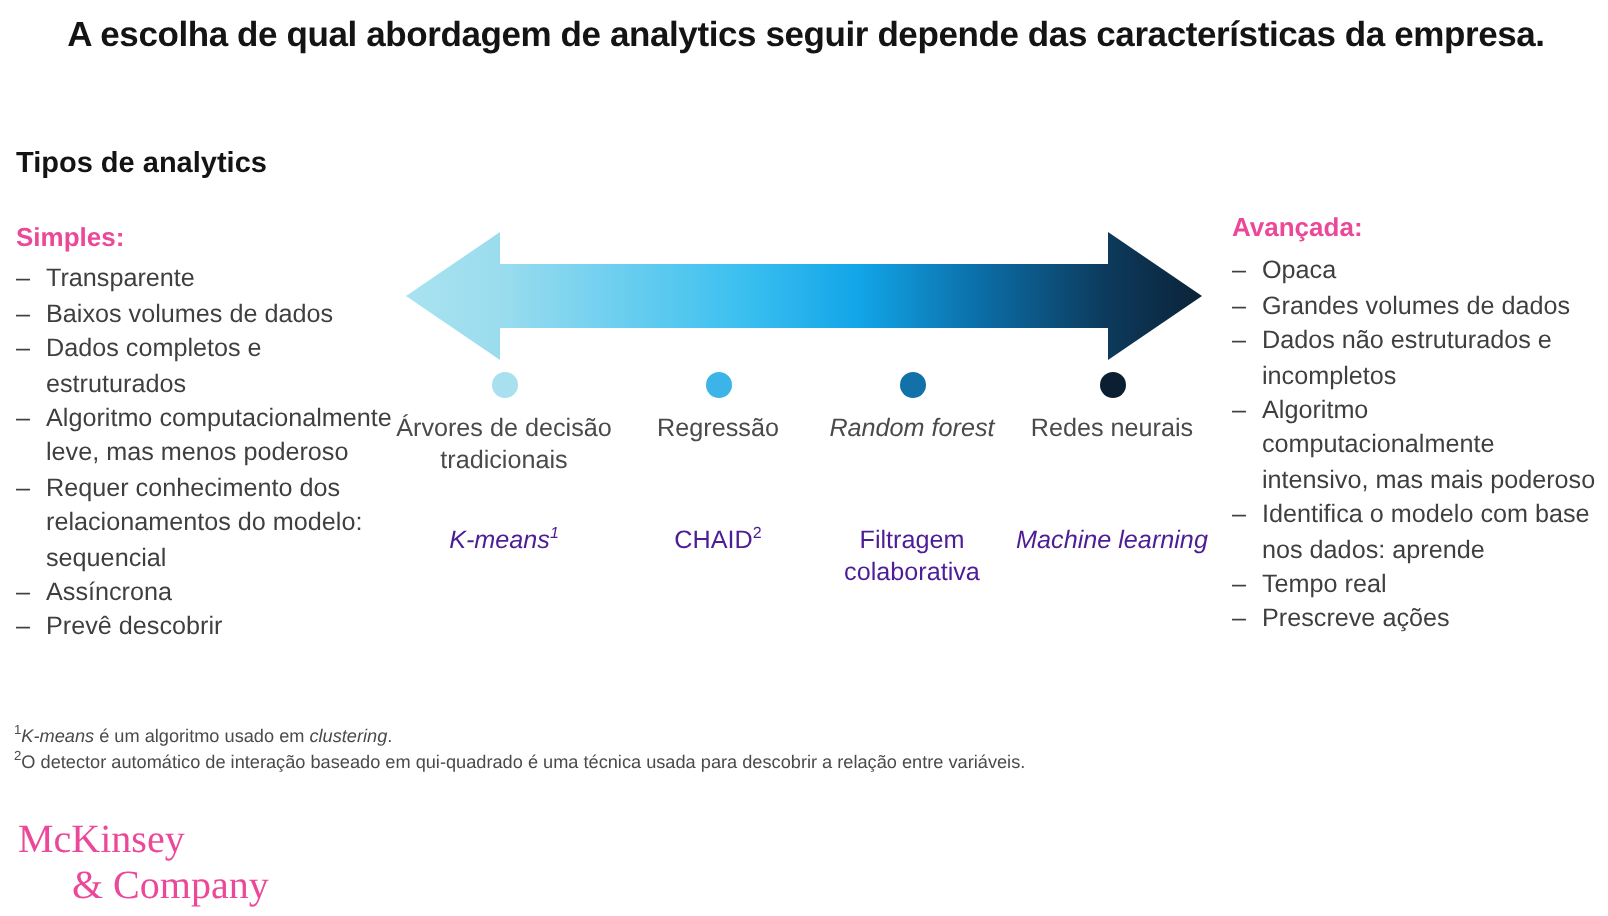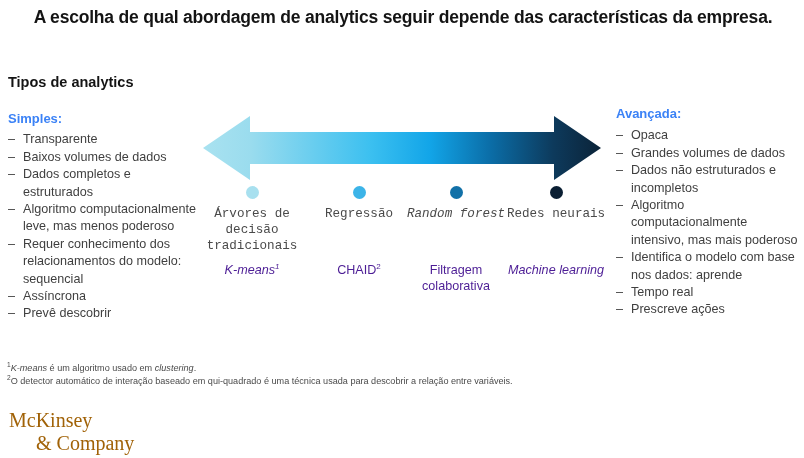--- a/index.html
+++ b/index.html
@@ -46,21 +46,21 @@
     font-size: 12.6px;
     line-height: 17.4px;
     color: #3f3f3f;
   }
   .col-left  { left: 8px;   top: 110px; width: 195px; }
   .col-right { left: 616px; top: 105px; width: 186px; }
 
   .col-title {
     font-weight: bold;
     font-size: 13px;
-    color: #3b82f6;
+    color: #ec4899;
     margin: 0 0 4px 0;
   }
   .col-right .col-title { margin-bottom: 5px; }
 
   ul.bullets {
     list-style: none;
     margin: 0;
     padding: 0;
   }
   ul.bullets li {
@@ -101,21 +101,20 @@
   .dot {
     width: 13px;
     height: 13px;
     border-radius: 50%;
     margin: 0 auto 7px auto;
   }
   .scale-label {
     font-size: 12.6px;
     line-height: 16px;
     color: #4a4a4a;
-    font-family: Liberation Mono, monospace;
   }
   .scale-label.italic { font-style: italic; }
   .scale-sub {
     position: absolute;
     top: 76px;
     width: 108px;
     text-align: center;
     font-size: 12.6px;
     line-height: 16px;
     color: #4c1d95;
@@ -146,21 +145,21 @@
   .footnotes i { font-style: italic; }
 
   
   .logo {
     position: absolute;
     left: 9px;
     top: 409px;
     font-family: "Liberation Serif", serif;
     font-size: 20px;
     line-height: 23px;
-    color: #a16207;
+    color: #ec4899;
   }
   .logo .l2 { padding-left: 27px; }
 </style>
 </head>
 <body>
 
 <div class="title">A escolha de qual abordagem de analytics seguir depende das características da empresa.</div>
 
 <div class="section-heading">Tipos de analytics</div>
 

